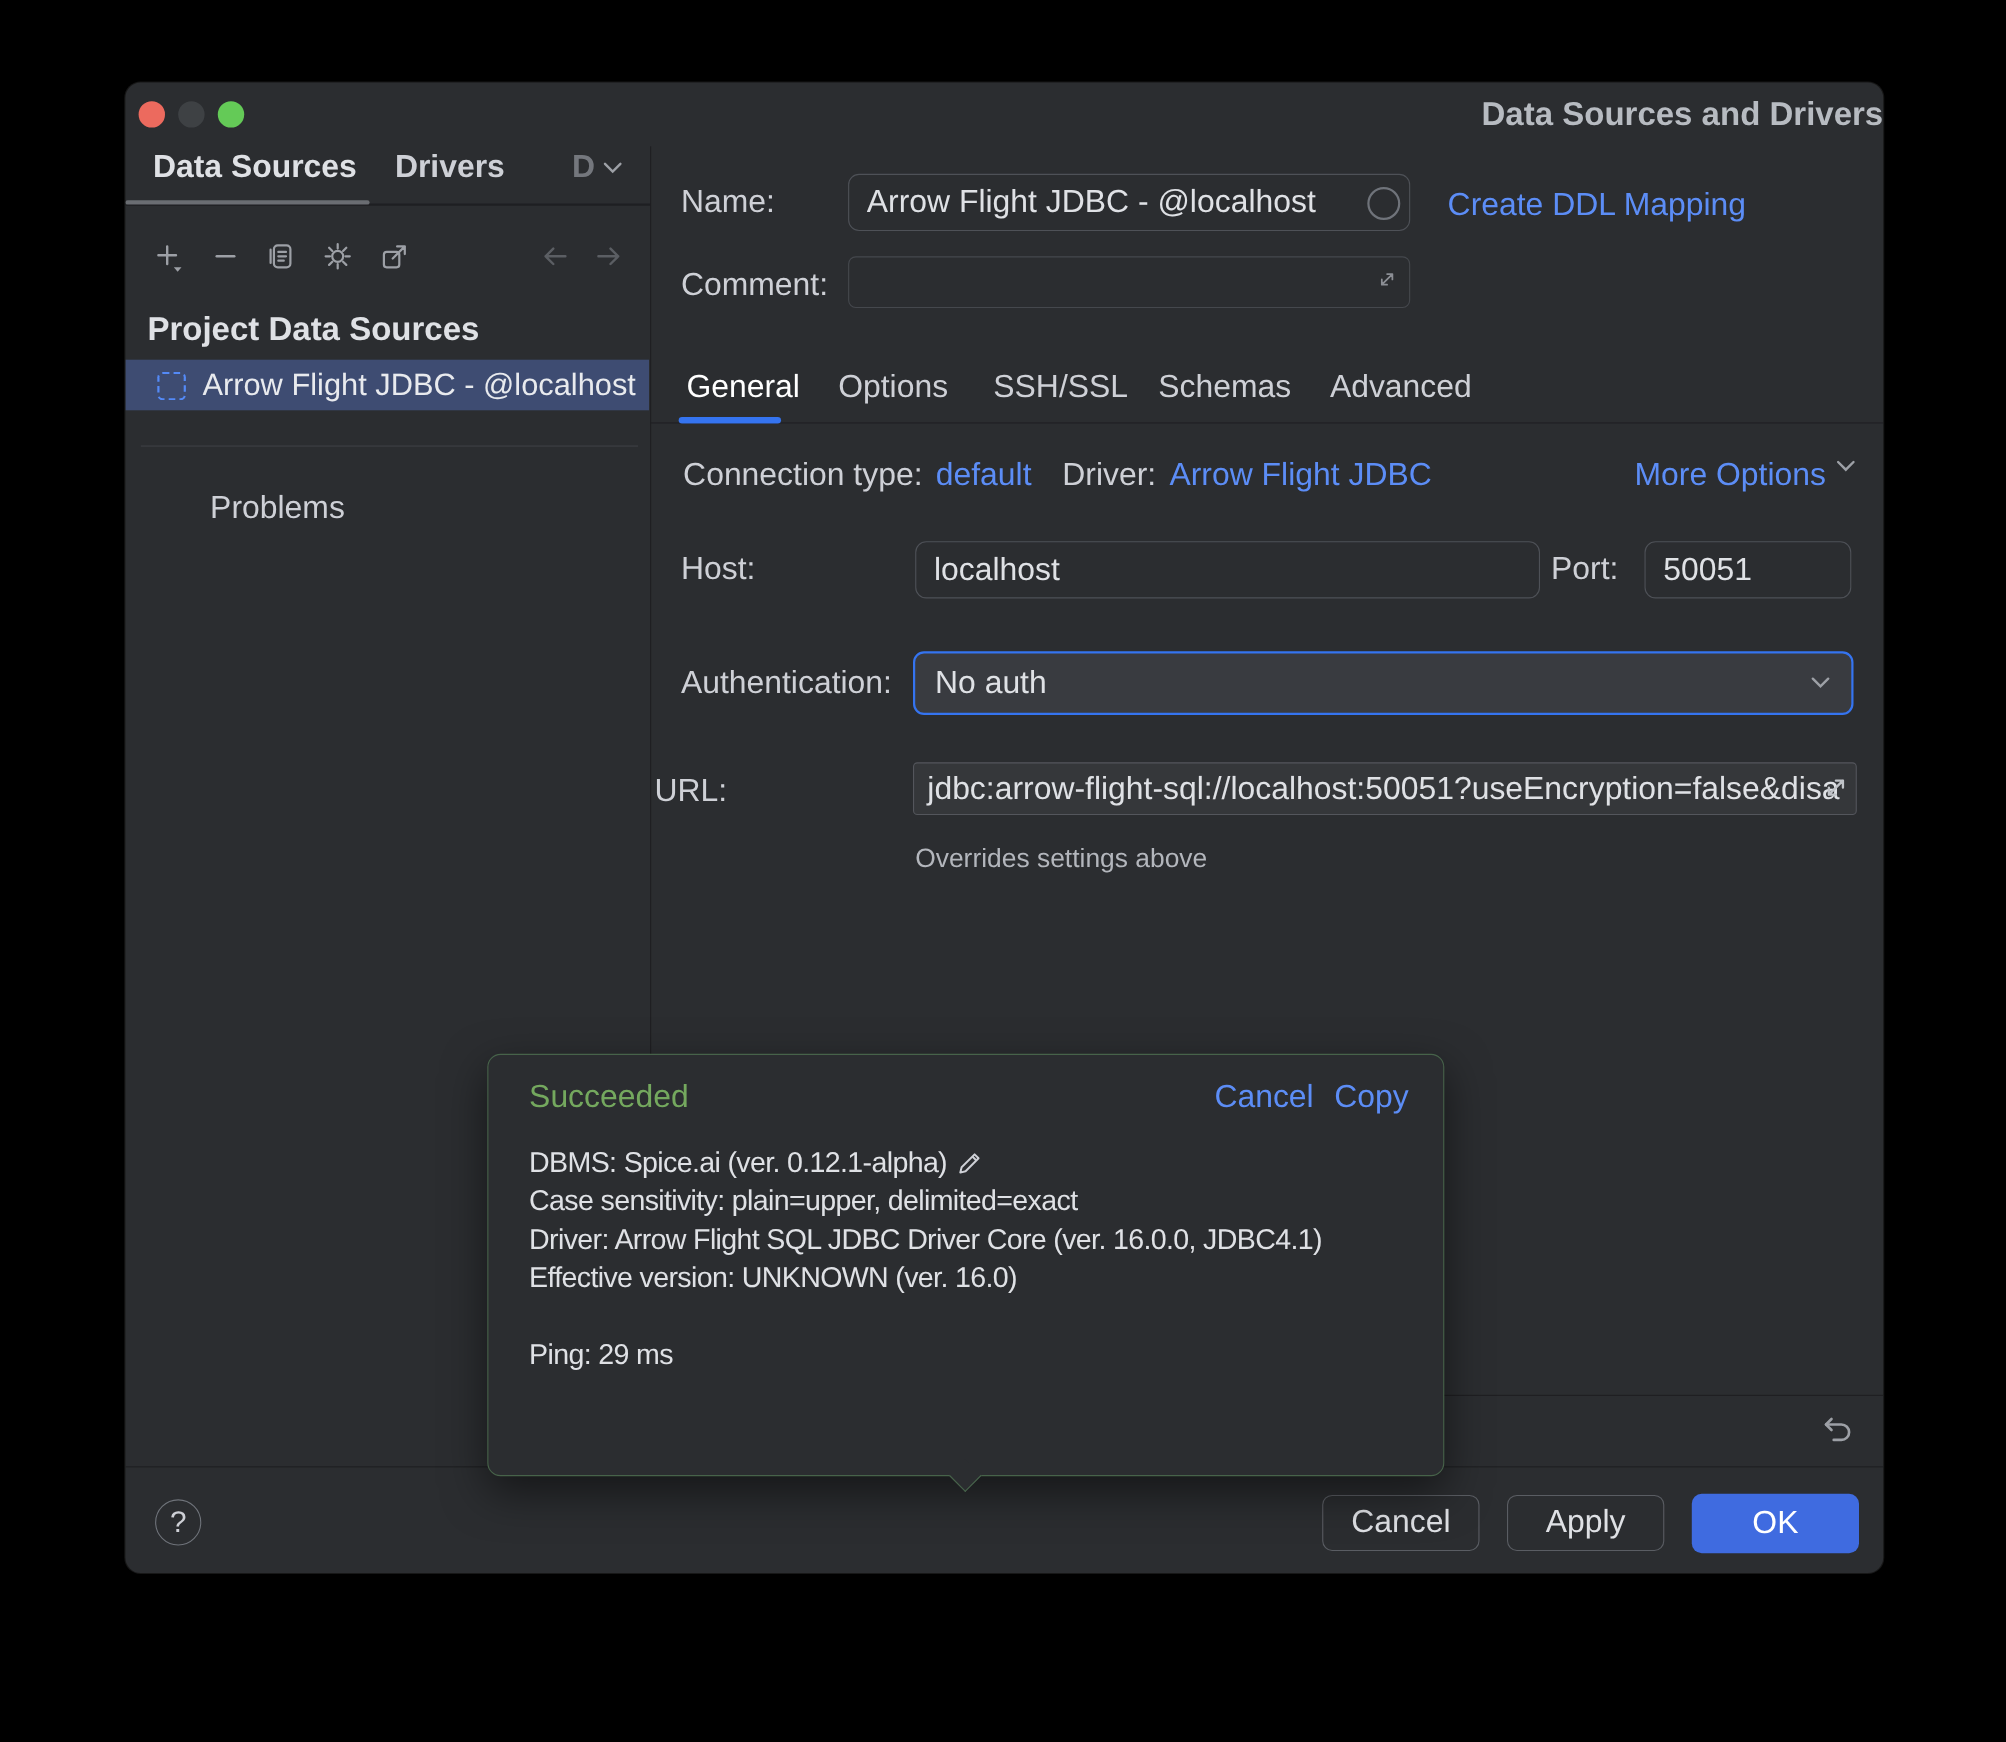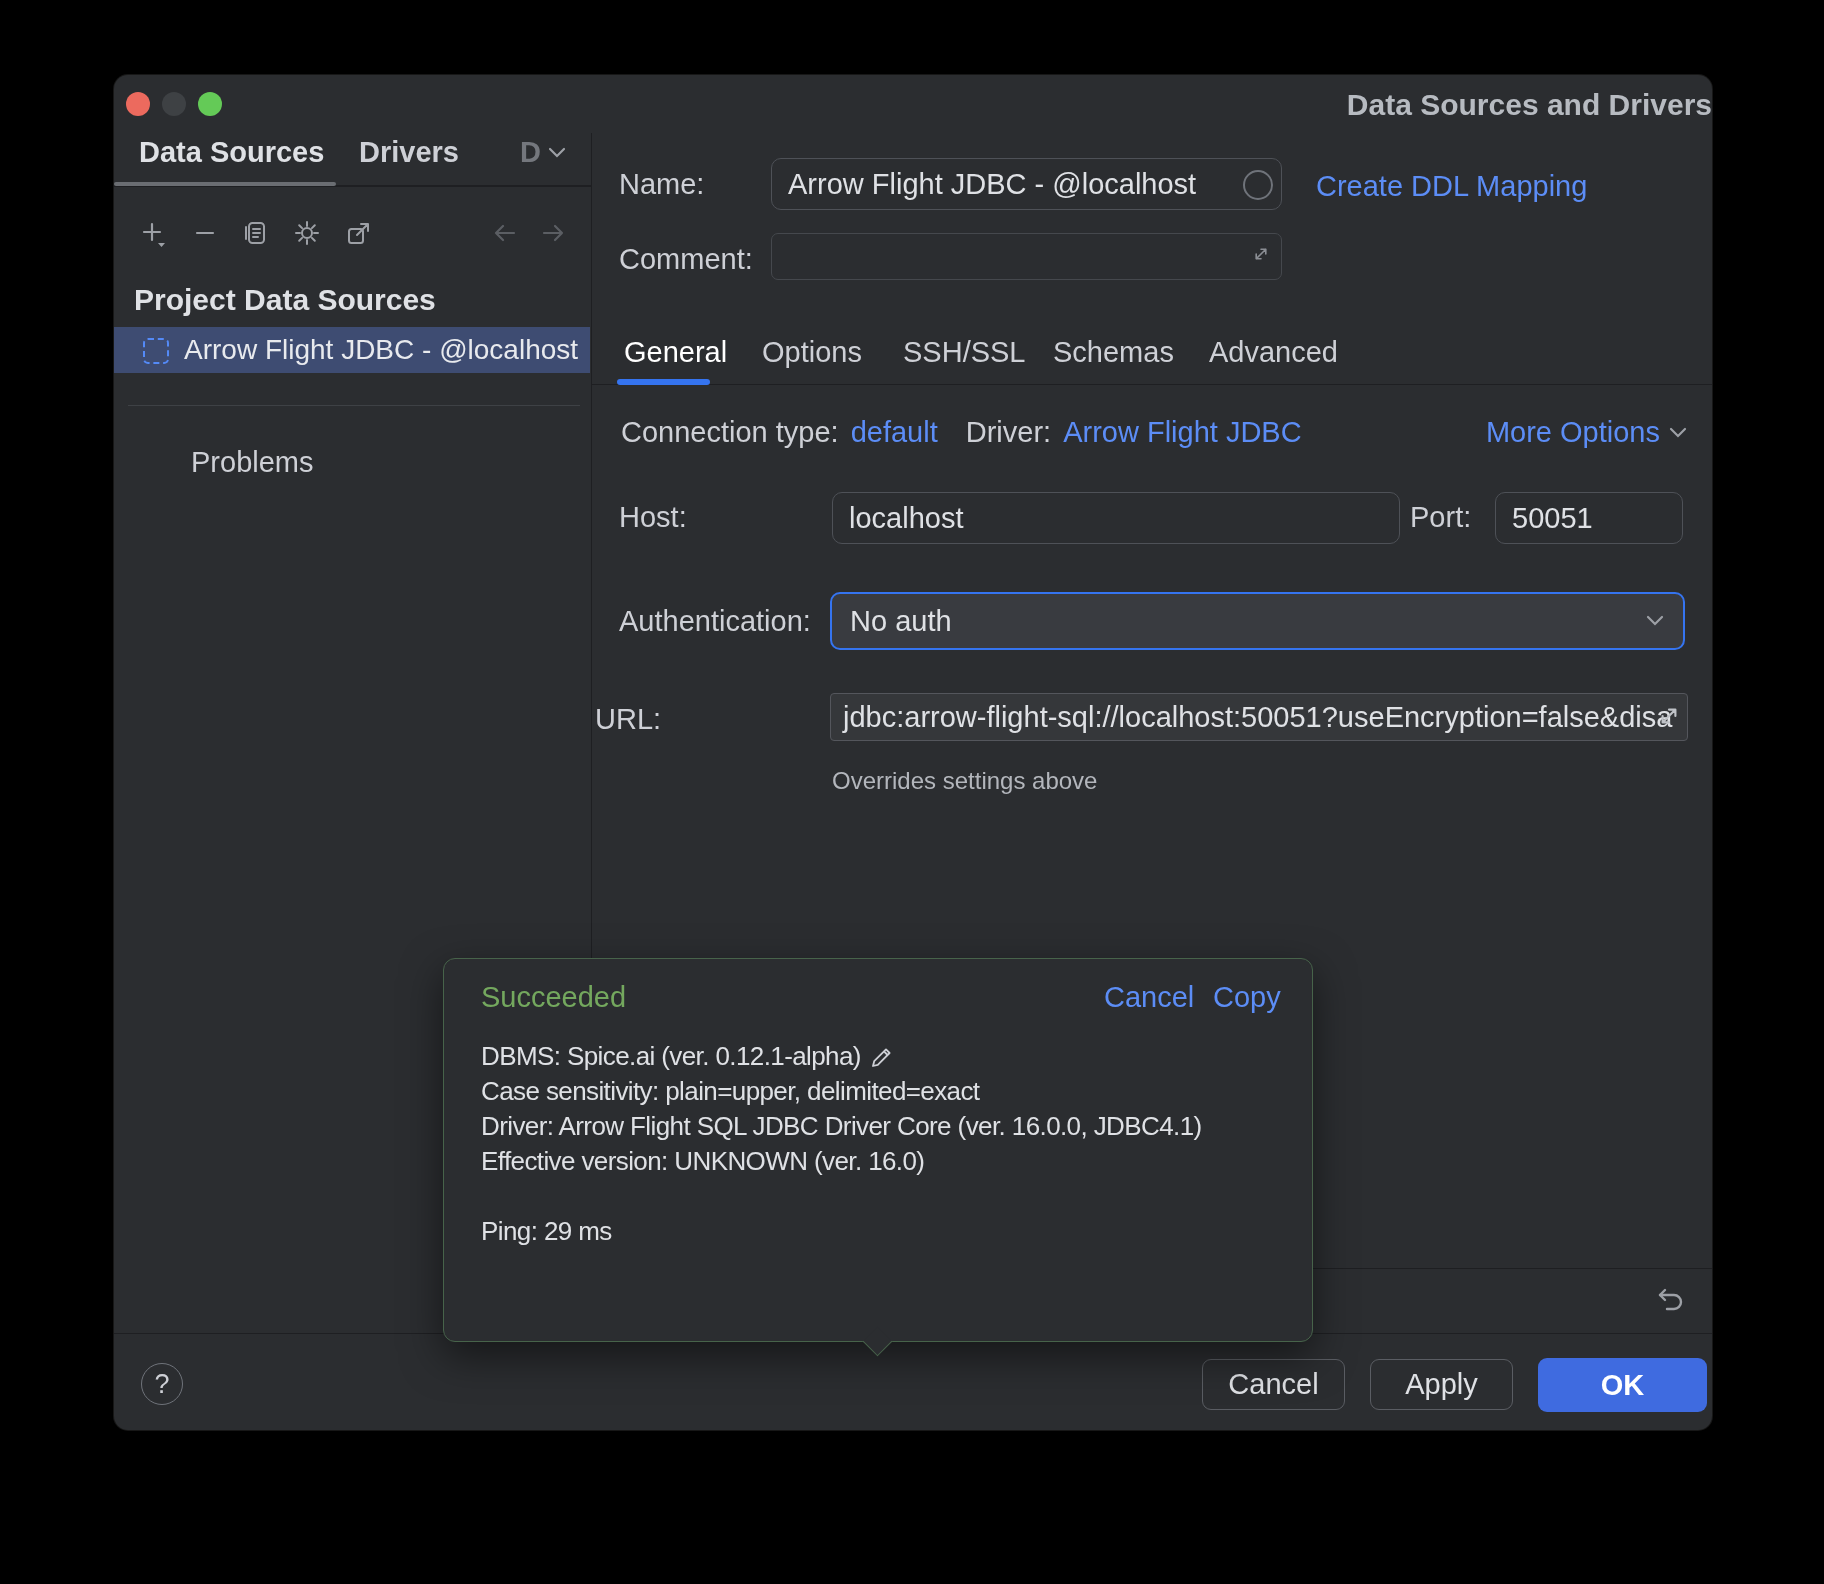--- a/index.html
+++ b/index.html
@@ -115,21 +115,21 @@
   <div class="tabtxt" style="left:1095px;top:261px">Advanced</div>
   <div class="abs" style="left:503px;top:304px;width:93px;height:6px;background:#3574F0;border-radius:3px;z-index:2"></div>
   <div class="line" style="left:477px;top:309px;width:1121px;height:1px"></div>
 
   <div class="abs" style="left:507px;top:341px;display:flex;align-items:center">
     <span class="lbl">Connection type:</span>
     <span class="link" style="margin-left:12px">default</span>
     <span class="lbl" style="margin-left:28px">Driver:</span>
     <span class="link" style="margin-left:12px">Arrow Flight JDBC</span>
   </div>
-  <div class="abs" style="right:24px;top:341px;display:flex;align-items:center;gap:8px">
+  <div class="abs" style="right:24px;top:341px;display:flex;gap:8px">
     <span class="link">More Options</span>
     <svg width="20" height="16" viewBox="0 0 20 16">
         <path d="M3 4l7 7 7-7" fill="none" stroke="#9da0a6" stroke-width="2.2" stroke-linecap="round"></path>
       </svg>
   </div>
 
   <div class="abs lbl" style="left:505px;top:426px">Host:</div>
   <input class="inp" style="left: 718px; top: 417px; width: 568px; height: 52px;" value="localhost">
   <div class="abs lbl" style="left:1296px;top:426px">Port:</div>
   <input class="inp" style="left: 1381px; top: 417px; width: 188px; height: 52px;" value="50051">
@@ -190,15 +190,15 @@
         <path d="M9 12h14a7 7 0 0 1 0 14h-7" fill="none" stroke="#9da0a6" stroke-width="2.4" stroke-linecap="round"></path>
         <path d="M14 7l-5 5 5 5" fill="none" stroke="#9da0a6" stroke-width="2.4" stroke-linecap="round" stroke-linejoin="round"></path>
       </svg>
   </div>
 
   <div class="line" style="left:0;top:1258px;width:1598px;height:1px"></div>
   <div class="abs icbtn" style="left:27px;top:1288px;width:42px;height:42px;border:1.5px solid #6f737a;border-radius:50%;
        color:#ced0d6;font-size:27px;box-sizing:border-box">?</div>
   <button class="btn" style="left:1088px;top:1284px;width:143px;height:51px">Cancel</button>
   <button class="btn" style="left:1256px;top:1284px;width:143px;height:51px">Apply</button>
-  <button class="btn" style="left:1424px;top:1283px;width:169px;height:54px;background:#3f6be0;border:none;color:#fff;font-weight:700">OK</button>
+  <button class="btn" style="left:1424px;top:1283px;width:152px;height:54px;background:#3f6be0;border:none;color:#fff;font-weight:400">OK</button>
 
 </div>
 
 </body></html>

